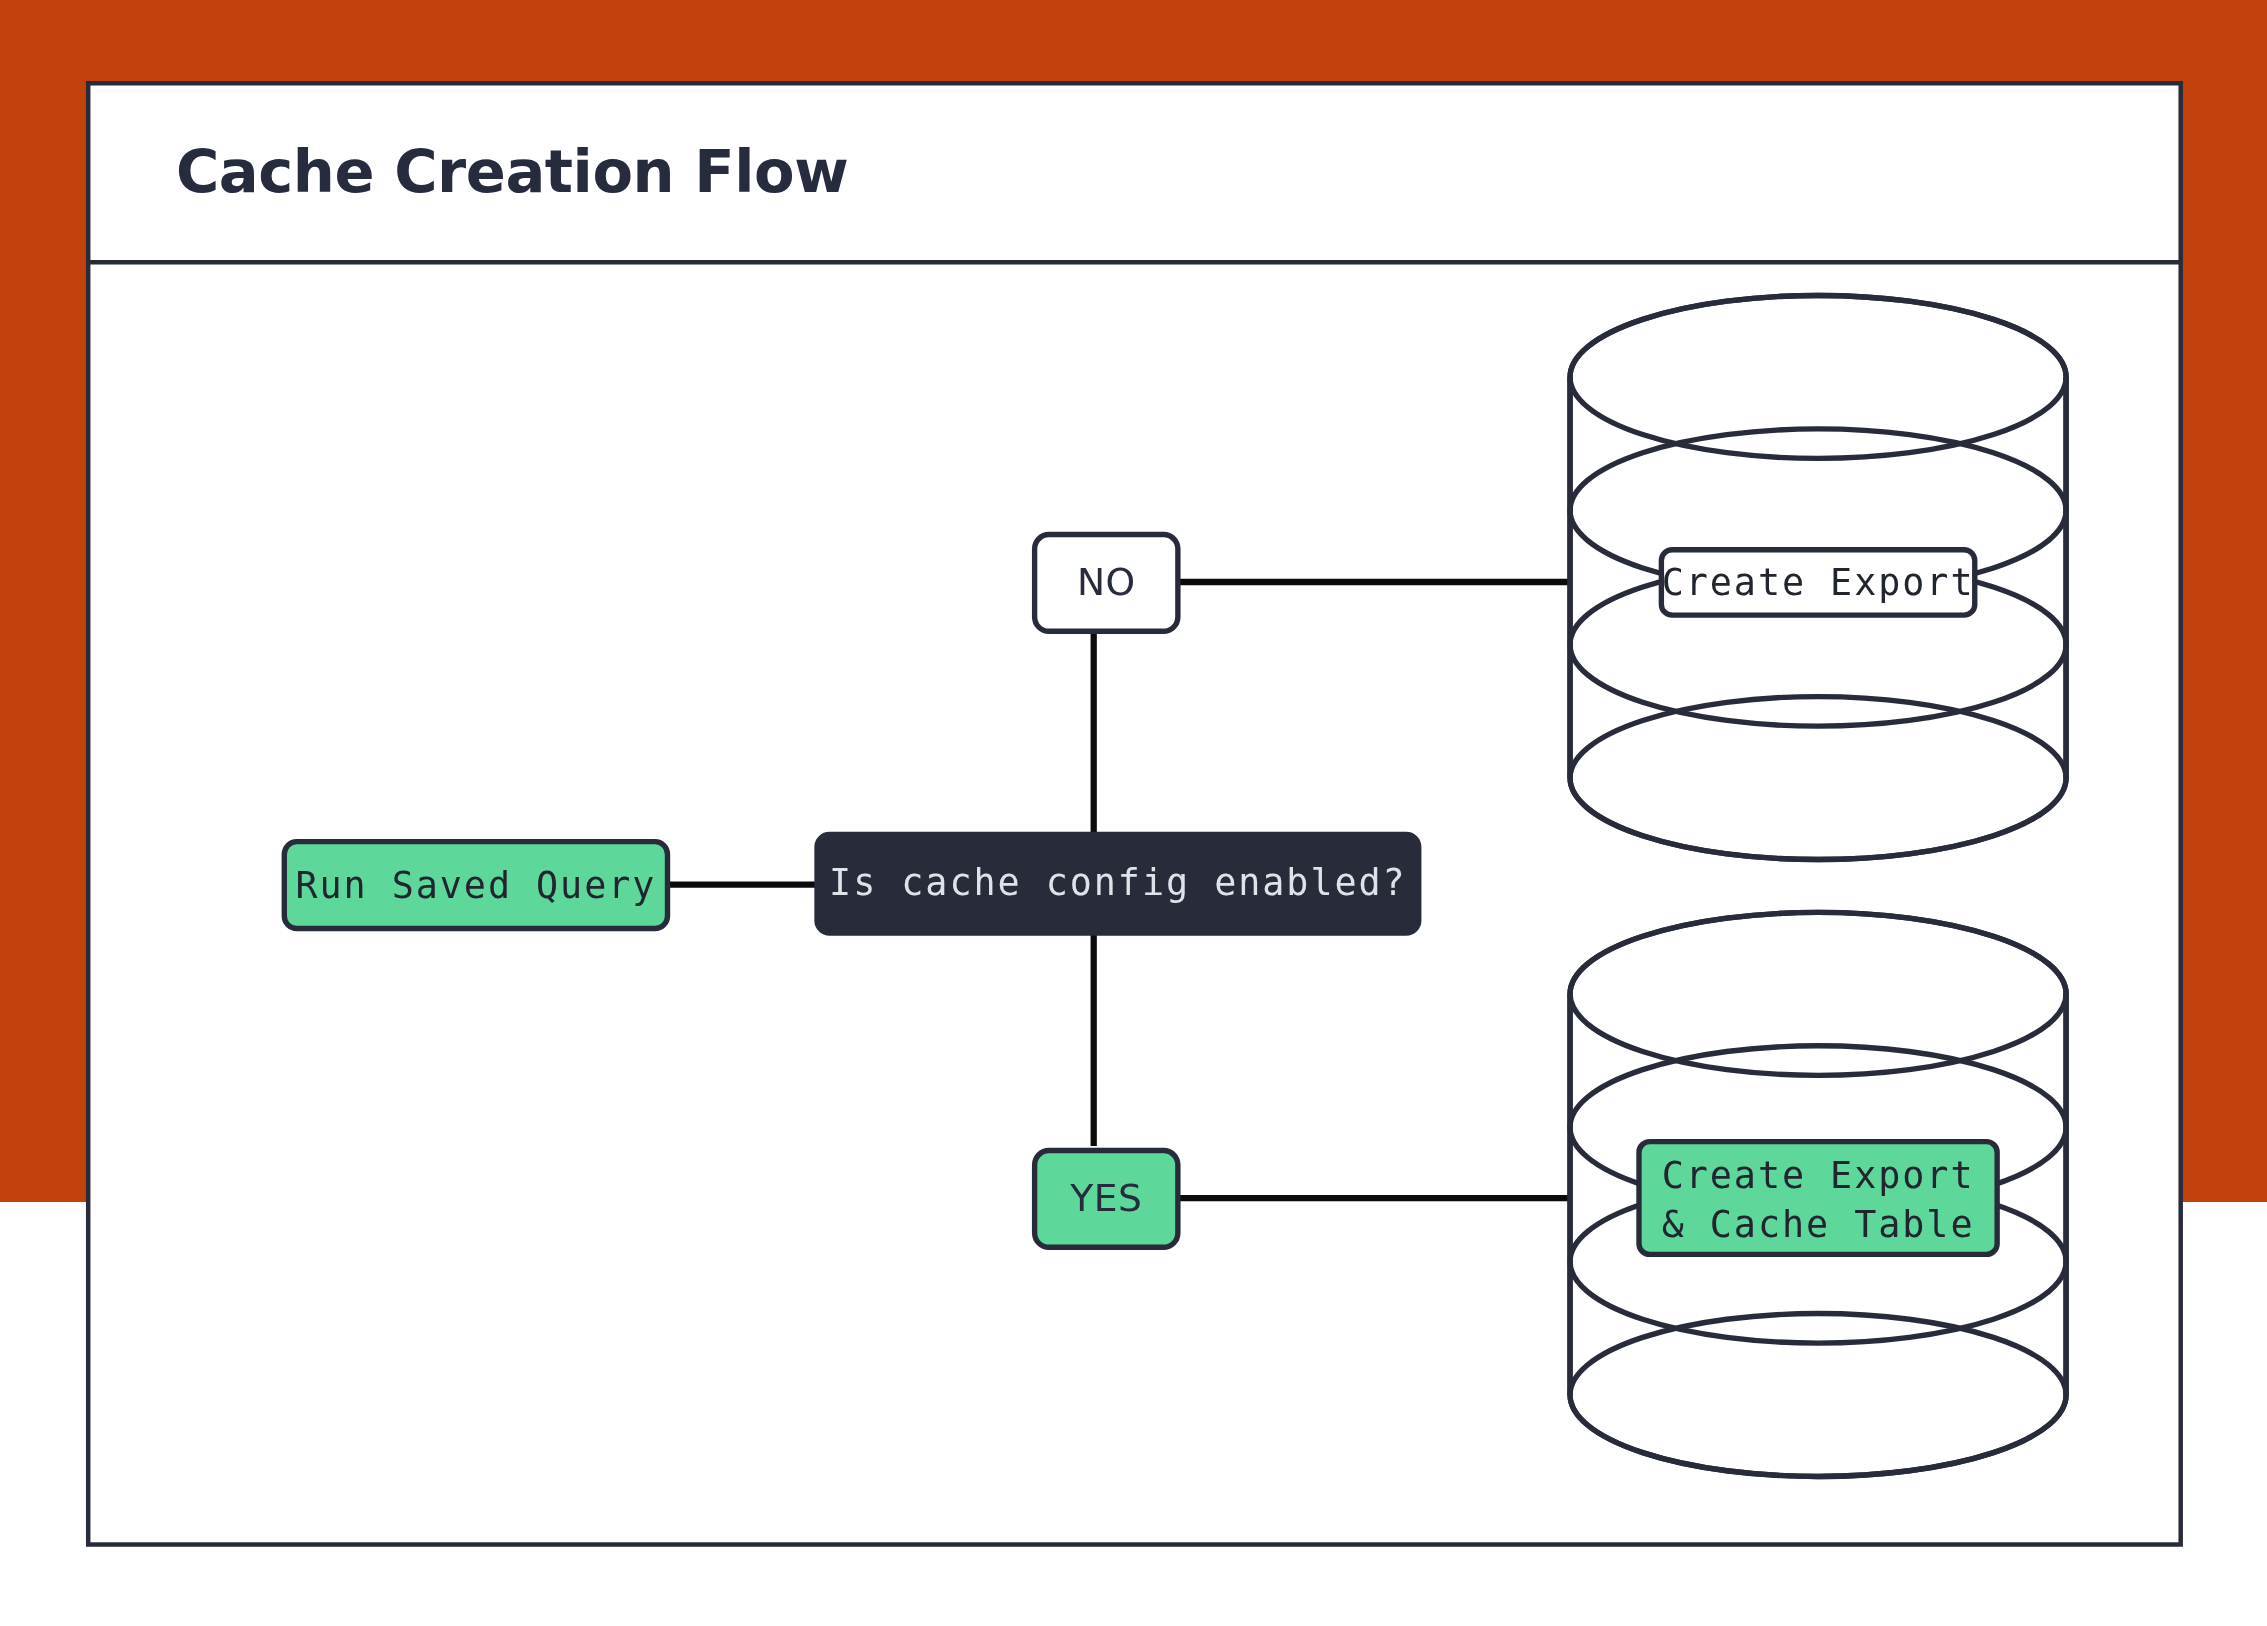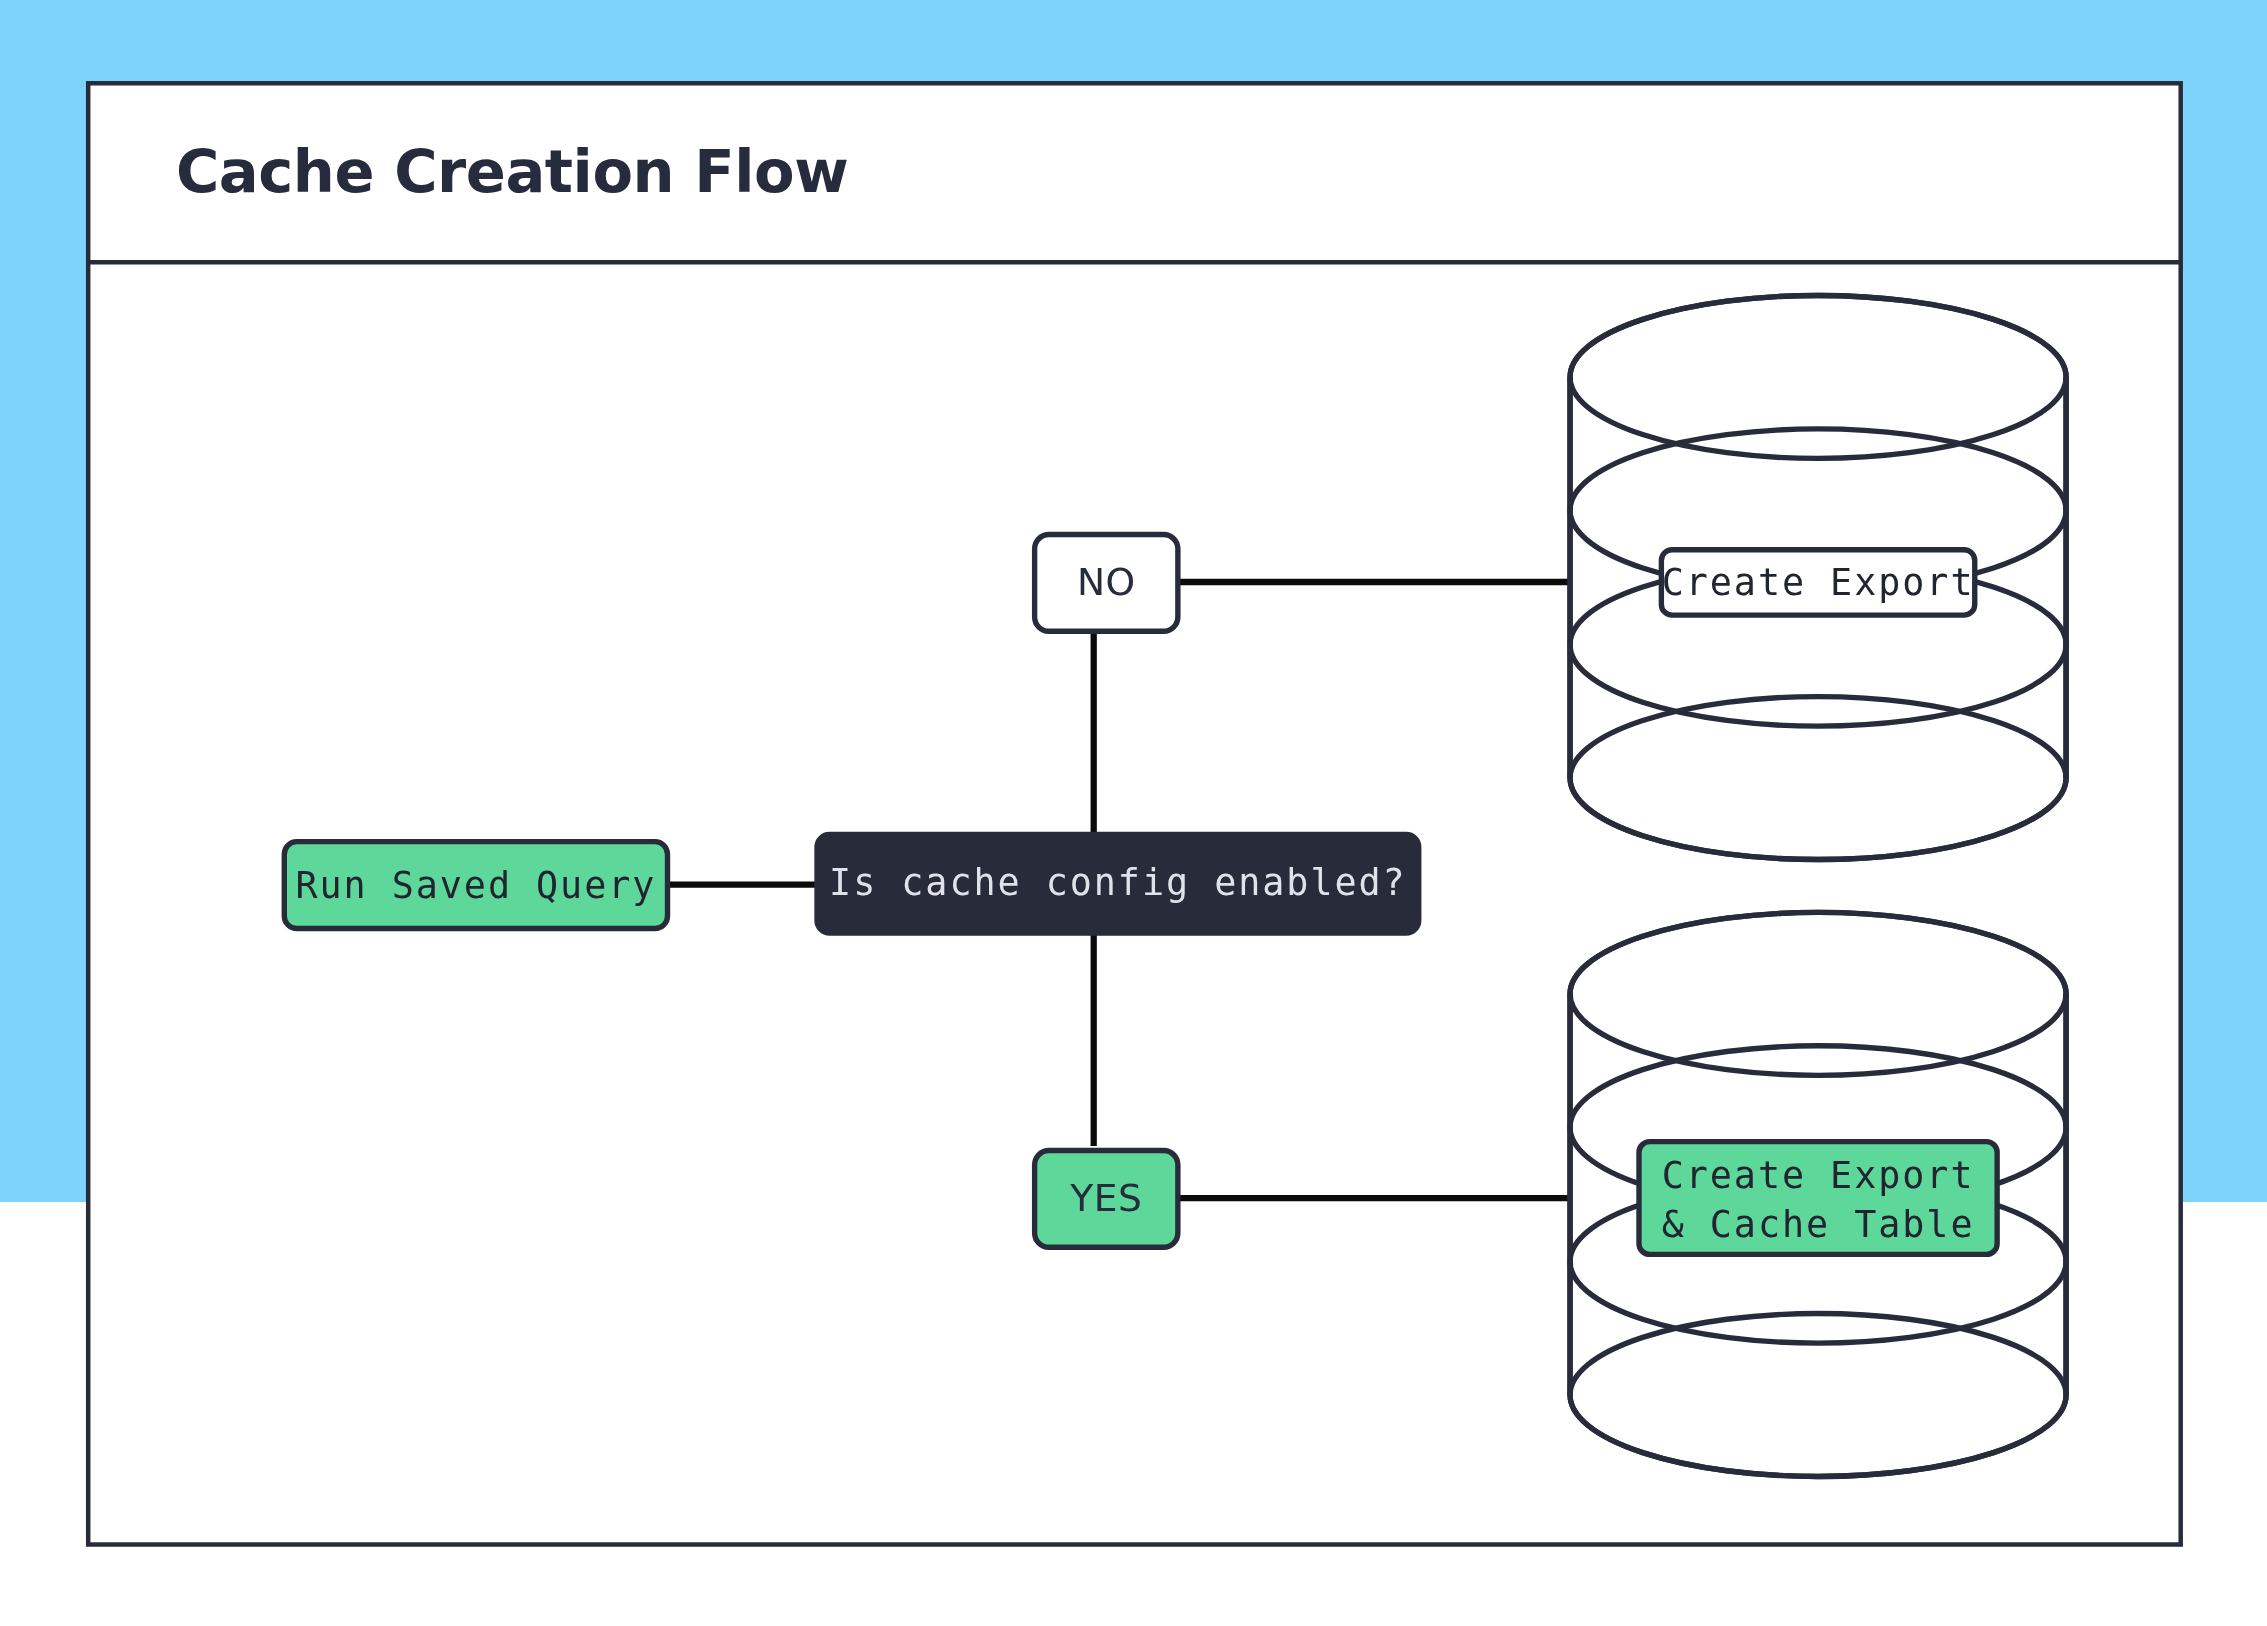--- a/index.html
+++ b/index.html
@@ -10,21 +10,21 @@
   body {
     width: 2268px;
     height: 1626px;
     overflow: hidden;
     font-family: "Liberation Sans", sans-serif;
   }
   #stage {
     position: relative;
     width: 2268px;
     height: 1202px;
-    background: #7dd3fc;
+    background: #c2410c;
   }
   #diagram {
     position: absolute;
     left: 0;
     top: 0;
     width: 2268px;
     height: 1626px;
     display: block;
   }
   .frame-rect {

